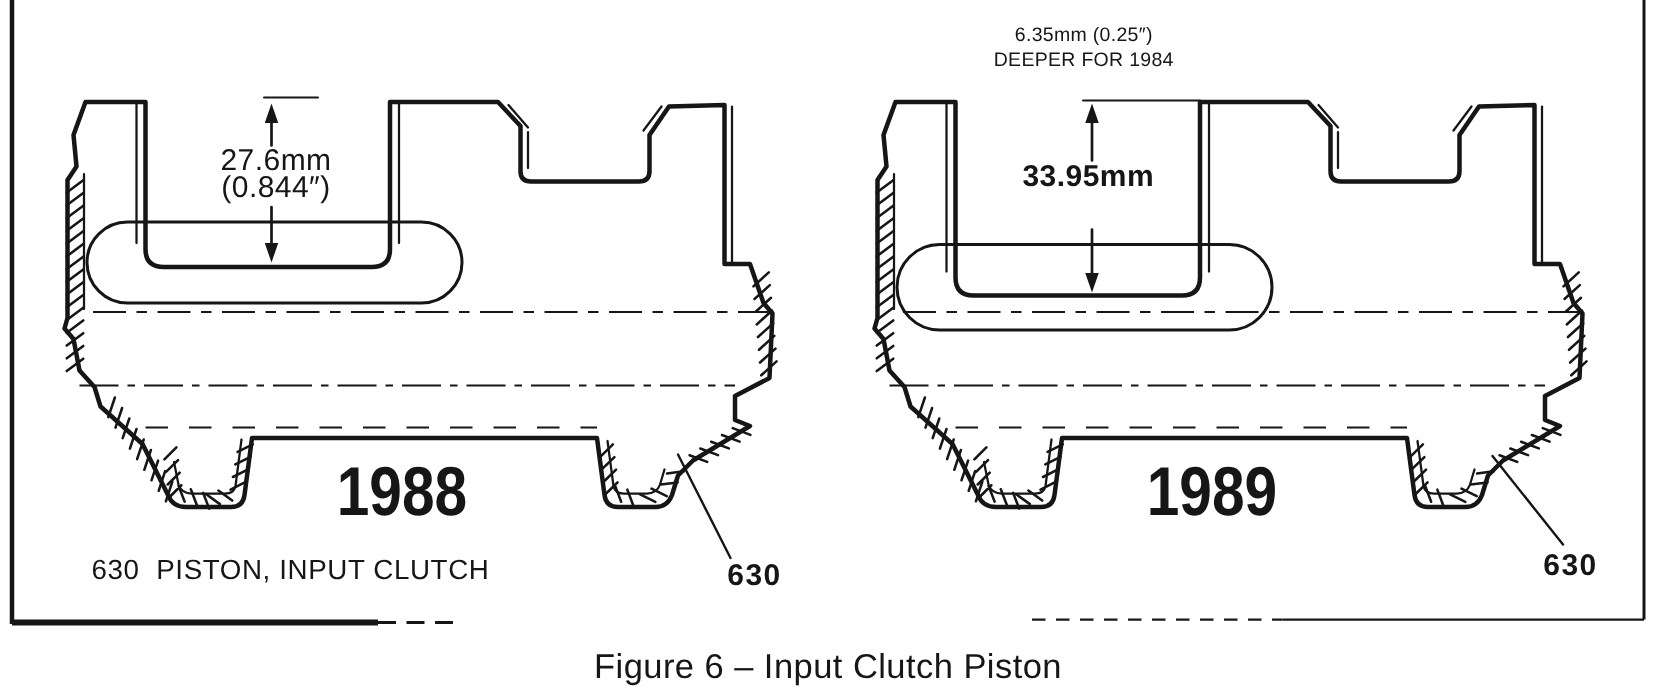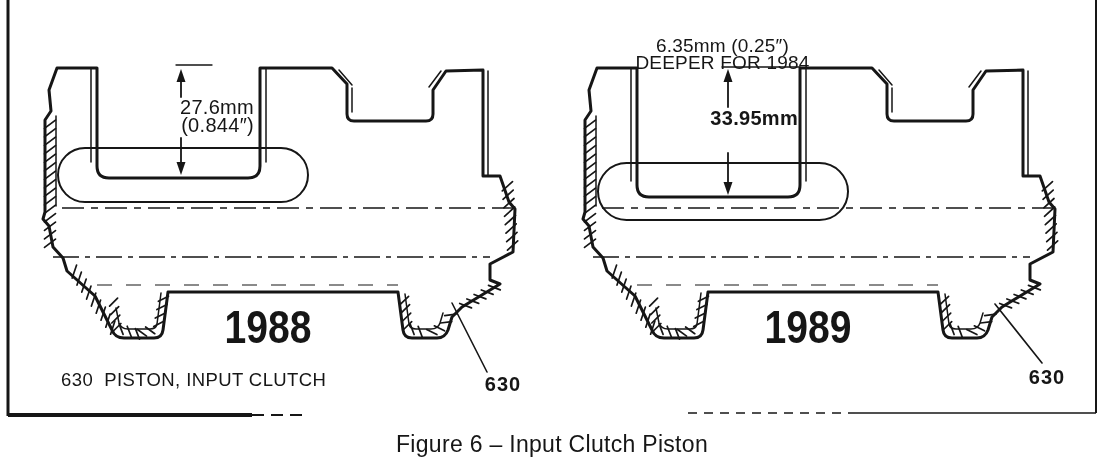--- a/index.html
+++ b/index.html
@@ -4,24 +4,24 @@
 <style>
   html,body{margin:0;padding:0;background:#e8e8e8;}
   .stage{
     position:relative;width:1104px;height:464px;background:#ffffff;
     overflow:hidden;font-family:"Liberation Sans",sans-serif;color:#161616;
     -webkit-font-smoothing:antialiased;
   }
   .stage svg{position:absolute;left:0;top:0;}
   .txt{position:absolute;white-space:nowrap;}
   .center{text-align:center;}
-  .dim{font-size:20px;line-height:18px;letter-spacing:.3px;text-align:right;}
+  .dim{font-size:20px;line-height:18px;letter-spacing:.3px;}
   .dim-1988{left:114px;top:98px;width:140px;}
   .dim-1989{left:653px;top:109px;width:145px;font-weight:bold;}
-  .note{left:610px;top:14px;width:225px;font-size:19px;line-height:17px;letter-spacing:.2px;margin-top:23px;}
+  .note{left:610px;top:14px;width:225px;font-size:13px;line-height:17px;letter-spacing:.2px;}
   .year{font-size:46px;font-weight:700;width:150px;transform:scaleX(.85);transform-origin:center;letter-spacing:0px;}
   .year-1988{left:193px;top:300px;}
   .year-1989{left:733px;top:300px;}
   .part-label{left:61px;top:369px;font-size:18.5px;letter-spacing:.4px;white-space:pre;text-align:center;}
   .callout{font-size:20px;width:48px;letter-spacing:1px;font-weight:bold;}
   .callout-left{left:479px;top:373px;}
   .callout-right{left:1023px;top:366px;}
   .caption{left:0;top:431px;width:1104px;font-size:23px;letter-spacing:.3px;}
 </style>
 </head>

